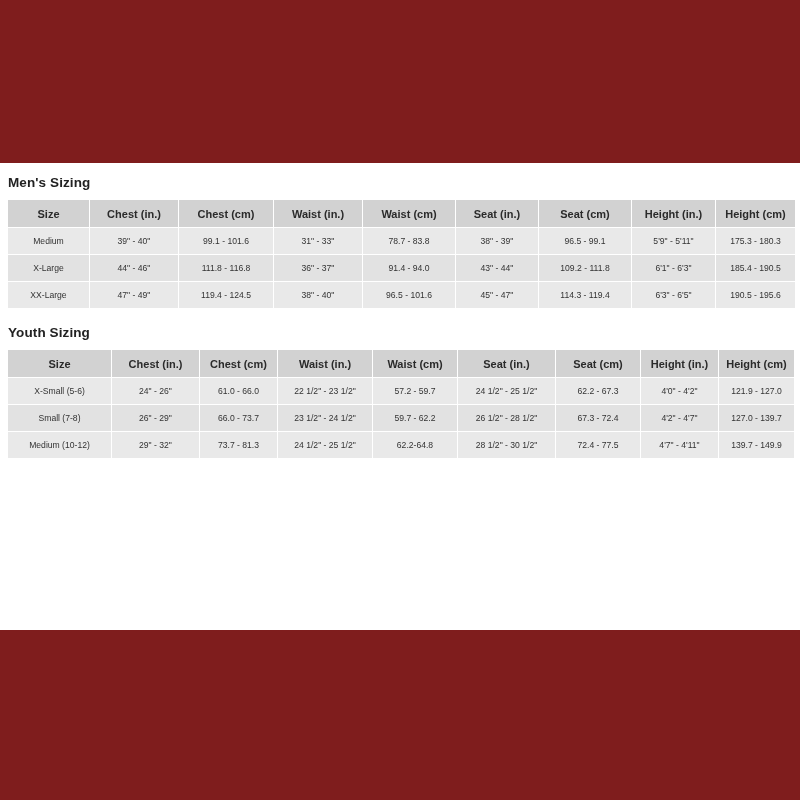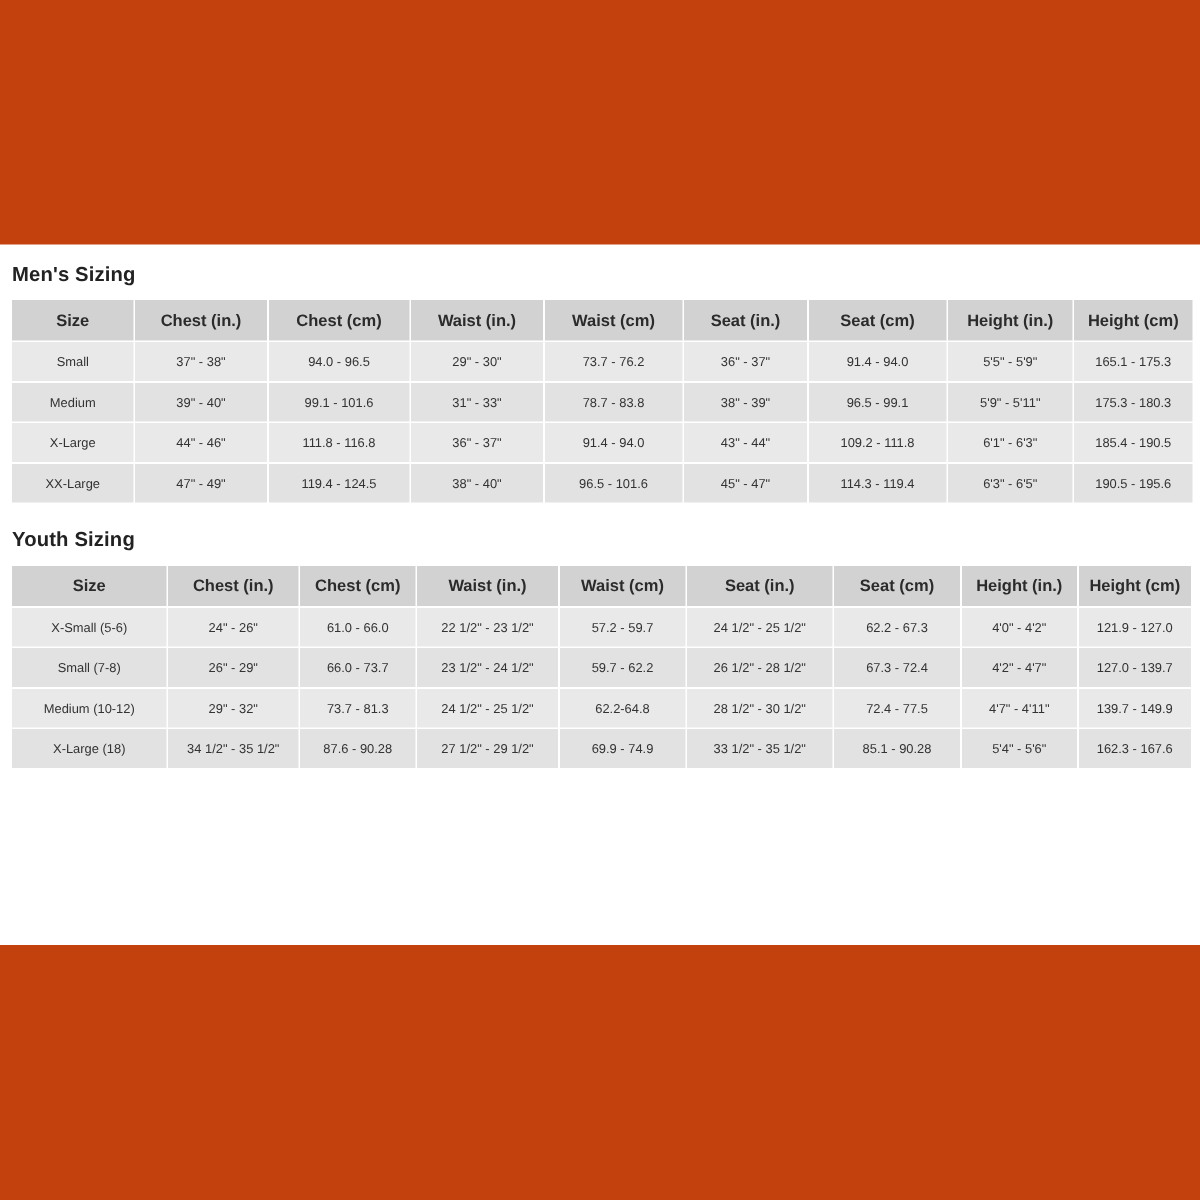--- a/index.html
+++ b/index.html
@@ -12,21 +12,21 @@
     background: #3a3a3a;
     font-family: "Liberation Sans", sans-serif;
     overflow: hidden;
   }
   .page {
     position: absolute;
     left: 0;
     top: 0;
     width: 800px;
     height: 800px;
-    background: #c2410c;
+    background: #7f1d1d;
   }
   .sheet {
     position: absolute;
     left: 0;
     top: 163px;
     width: 800px;
     height: 467px;
     background: #ffffff;
   }
   .content {
@@ -105,31 +105,20 @@
               <th>Waist (in.)</th>
               <th>Waist (cm)</th>
               <th>Seat (in.)</th>
               <th>Seat (cm)</th>
               <th>Height (in.)</th>
               <th>Height (cm)</th>
             </tr>
           </thead>
           <tbody>
             <tr>
-              <td class="size-col">Small</td>
-              <td>37" - 38"</td>
-              <td>94.0 - 96.5</td>
-              <td>29" - 30"</td>
-              <td>73.7 - 76.2</td>
-              <td>36" - 37"</td>
-              <td>91.4 - 94.0</td>
-              <td>5'5" - 5'9"</td>
-              <td>165.1 - 175.3</td>
-            </tr>
-            <tr>
               <td class="size-col">Medium</td>
               <td>39" - 40"</td>
               <td>99.1 - 101.6</td>
               <td>31" - 33"</td>
               <td>78.7 - 83.8</td>
               <td>38" - 39"</td>
               <td>96.5 - 99.1</td>
               <td>5'9" - 5'11"</td>
               <td>175.3 - 180.3</td>
             </tr>
@@ -213,30 +202,19 @@
               <td class="size-col">Medium (10-12)</td>
               <td>29" - 32"</td>
               <td>73.7 - 81.3</td>
               <td>24 1/2" - 25 1/2"</td>
               <td>62.2-64.8</td>
               <td>28 1/2" - 30 1/2"</td>
               <td>72.4 - 77.5</td>
               <td>4'7" - 4'11"</td>
               <td>139.7 - 149.9</td>
             </tr>
-            <tr>
-              <td class="size-col">X-Large (18)</td>
-              <td>34 1/2" - 35 1/2"</td>
-              <td>87.6 - 90.28</td>
-              <td>27 1/2" - 29 1/2"</td>
-              <td>69.9 - 74.9</td>
-              <td>33 1/2" - 35 1/2"</td>
-              <td>85.1 - 90.28</td>
-              <td>5'4" - 5'6"</td>
-              <td>162.3 - 167.6</td>
-            </tr>
           </tbody>
         </table>
       </div>
 
     </div>
   </div>
 </div>
 
 </body></html>

